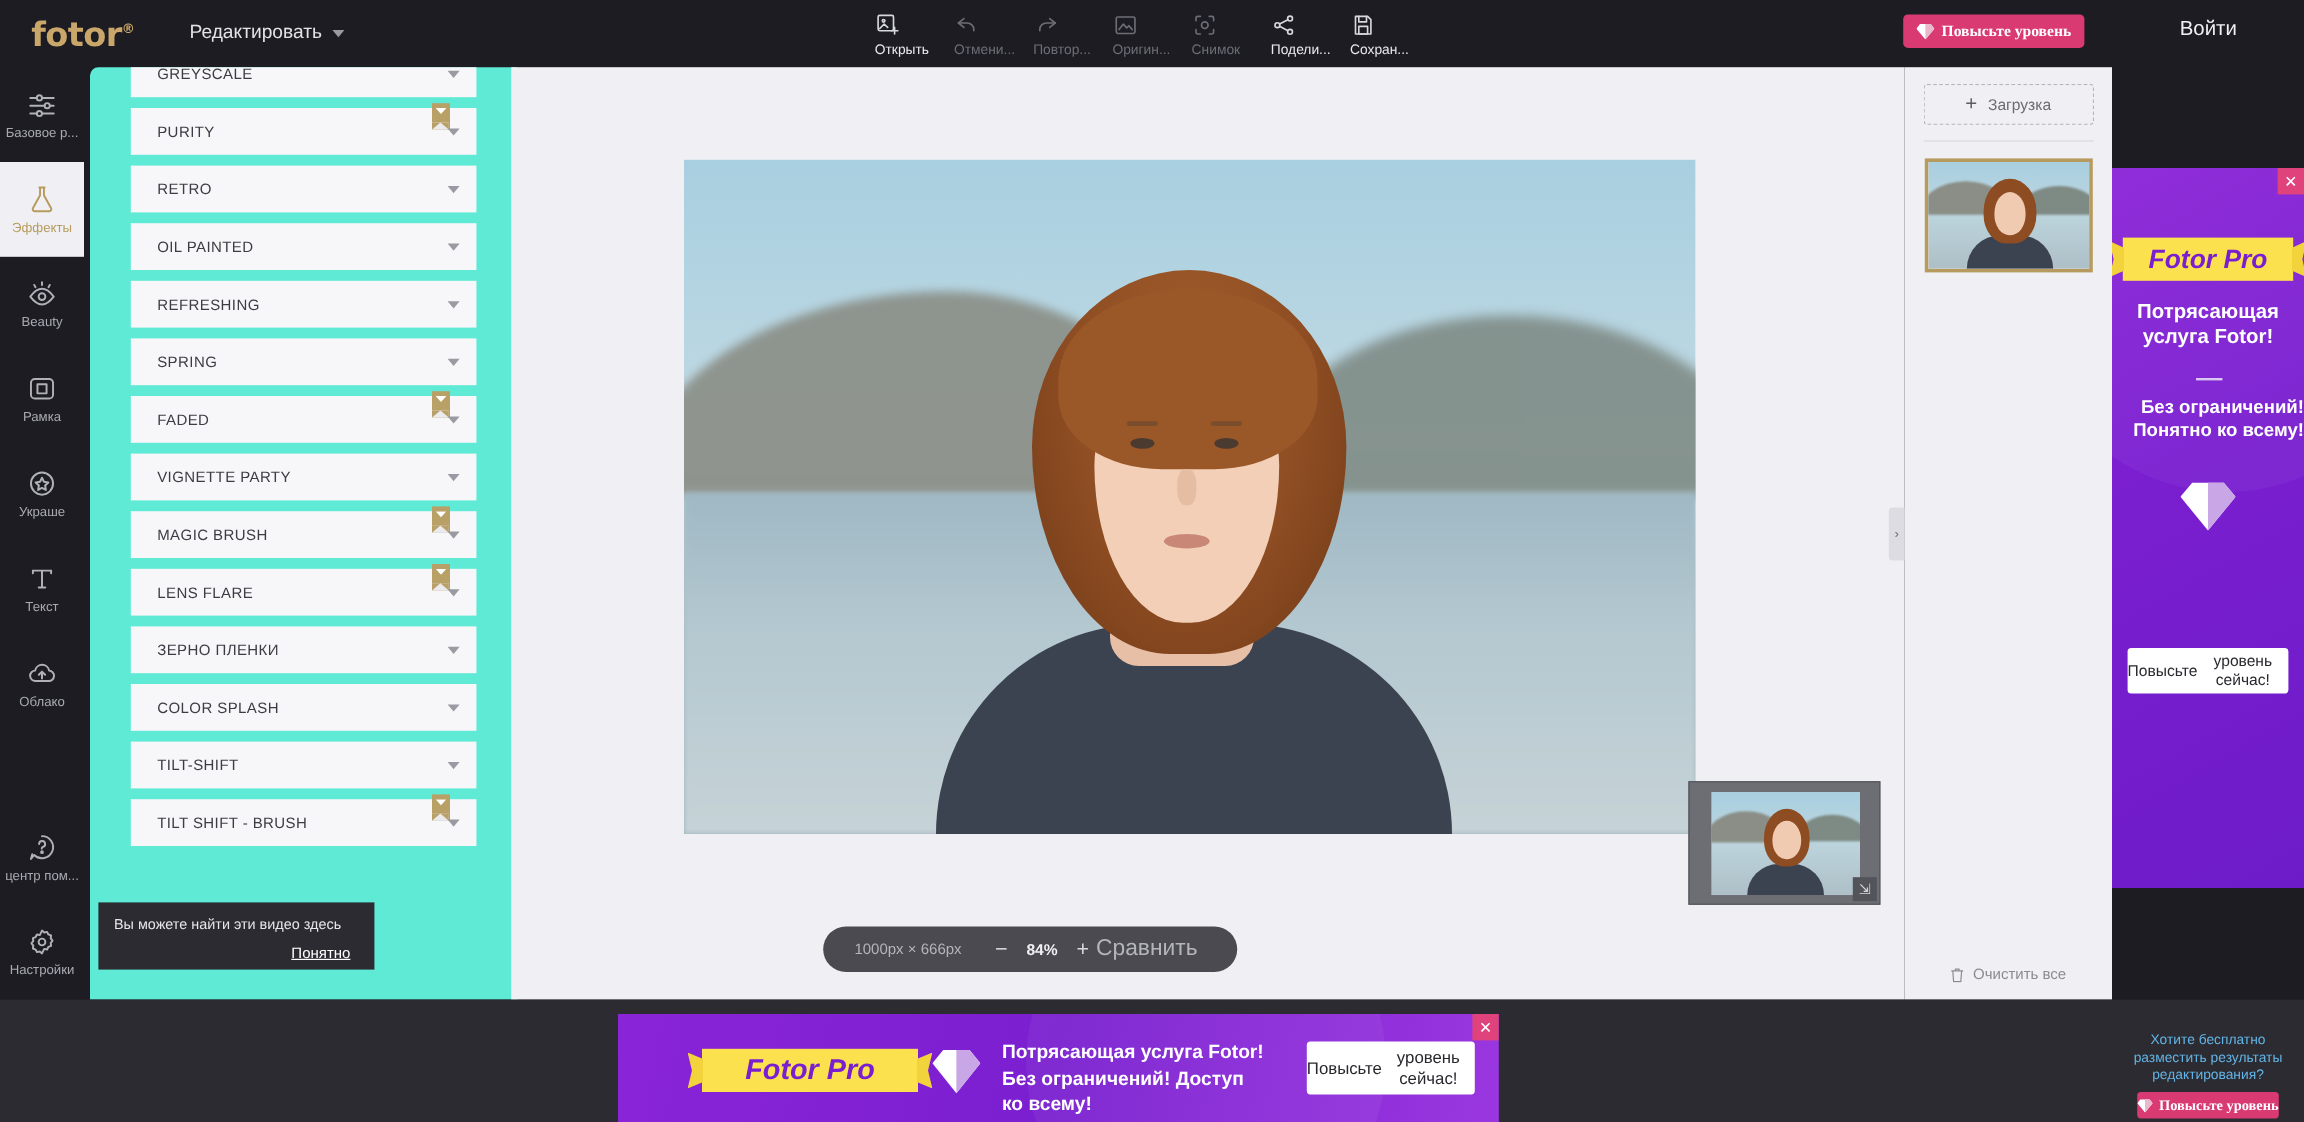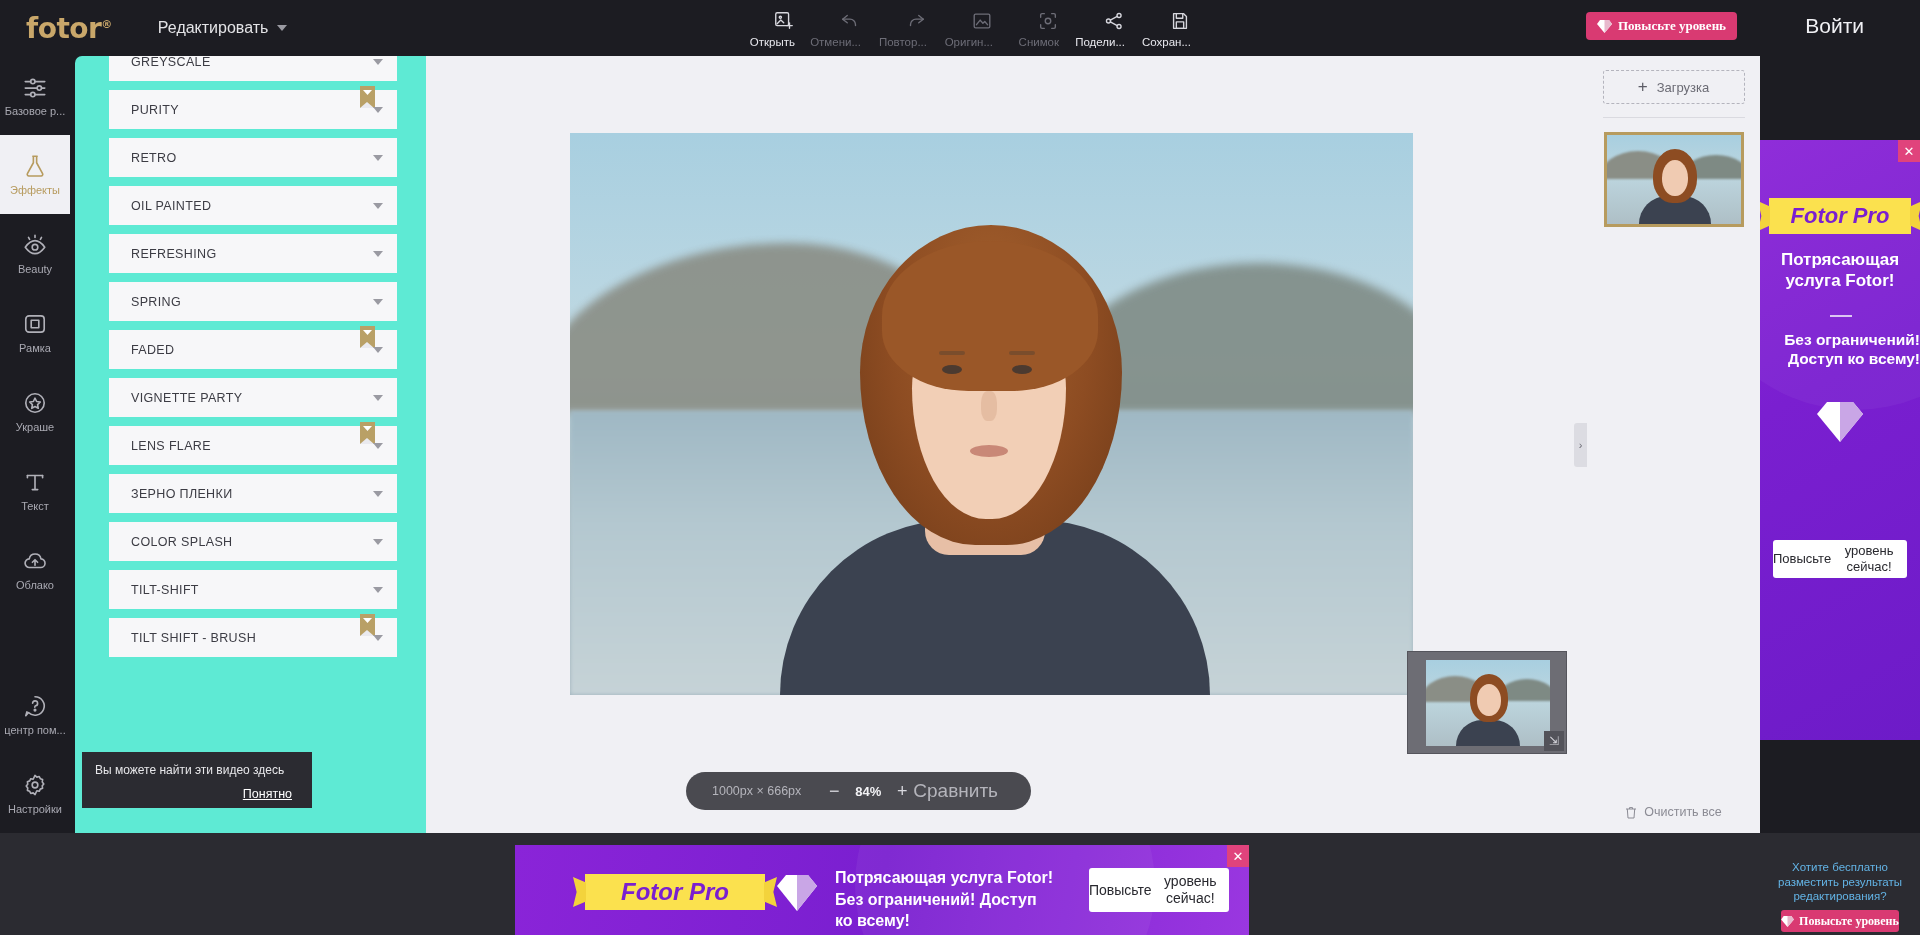--- a/index.html
+++ b/index.html
@@ -28,38 +28,38 @@
   }
   .caret-d {
     width: 0; height: 0; border-left: 5px solid transparent;
     border-right: 5px solid transparent; border-top: 6px solid #9a9aa2;
   }
   .tools {
     position: absolute; left: 50%; transform: translateX(-50%);
     display: flex; align-items: center; gap: 0px;
   }
   .tool {
-    width: 66px; display: flex; flex-direction: column; align-items: flex-end;
+    width: 66px; display: flex; flex-direction: column; align-items: flex-start;
     gap: 4px; cursor: pointer; padding-top: 2px;
   }
   .tool .ico { width: 22px; height: 22px; display: block; }
   .tool .lbl { font-size: 11.5px; color: #b9b9c0; white-space: nowrap; }
   .tool.dim .lbl { color: #6d6d77; }
   .tool.active .lbl { color: #e8e8ee; }
 
   .btn-upgrade {
     position: absolute; right: 183px; top: 12px;
     background: #d93a72; border-radius: 4px; height: 28px;
     display: flex; align-items: center; gap: 6px; padding: 0 11px;
     color: #fff; font-size: 13px; cursor: pointer;
     font-family: "Liberation Serif", serif; font-weight: 600;
   }
   .signin {
     position: absolute; right: 56px; top: 14px;
-    color: #f0f0f4; font-size: 21px; cursor: pointer;
+    color: #f0f0f4; font-size: 17px; cursor: pointer;
   }
 
   
   .rail {
     position: absolute; left: 0; top: 56px; width: 70px; height: 777px;
     background: #1c1c22;
   }
   .rail-item {
     width: 70px; height: 79px; display: flex; flex-direction: column;
     align-items: center; justify-content: center; gap: 5px; cursor: pointer;
@@ -498,20 +498,27 @@
           <span class="ribbon">
             <span class="dia"></span>
           </span>
           <span class="chev"></span>
         </div>
         <div class="eff-row">
           <span class="nm">VIGNETTE PARTY</span>
           <span class="chev"></span>
         </div>
         <div class="eff-row">
+          <span class="nm">MAGIC BRUSH</span>
+          <span class="ribbon">
+            <span class="dia"></span>
+          </span>
+          <span class="chev"></span>
+        </div>
+        <div class="eff-row">
           <span class="nm">LENS FLARE</span>
           <span class="ribbon">
             <span class="dia"></span>
           </span>
           <span class="chev"></span>
         </div>
         <div class="eff-row">
           <span class="nm">ЗЕРНО ПЛЕНКИ</span>
           <span class="chev"></span>
         </div>
@@ -607,21 +614,21 @@
   <div class="ad">
     <div class="ad-close">✕</div>
     <div class="fp-ribbon">Fotor Pro</div>
     <div class="ad-h1" id="ad-h1">
         <div>Потрясающая</div>
         <div>услуга Fotor!</div>
       </div>
     <div class="ad-sep"></div>
     <div class="ad-h2" id="ad-h2">
         <div>Без ограничений!</div>
-        <div>Доступ ко всему!</div>
+        <div>Понятно ко всему!</div>
       </div>
     <svg class="ad-gem" viewBox="0 0 46 40">
       <path d="M0 12 L10 0 L36 0 L46 12 L23 40 Z" fill="#ffffff"></path>
       <path d="M23 40 L46 12 L36 0 L23 0 Z" fill="#c9a6e6"></path>
     </svg>
     <div class="ad-cta" id="ad-cta">
         <div>Повысьте</div>
         <div>уровень сейчас!</div>
       </div>
   </div>

